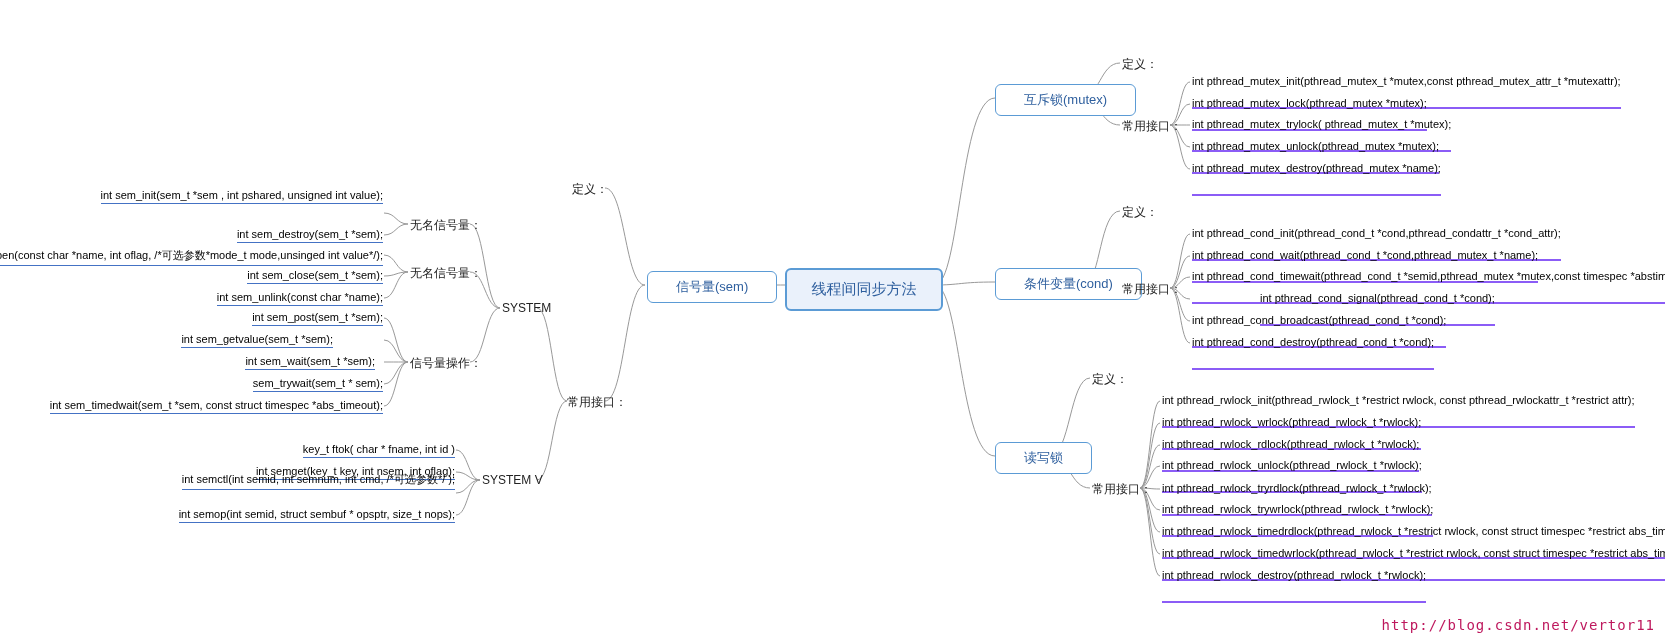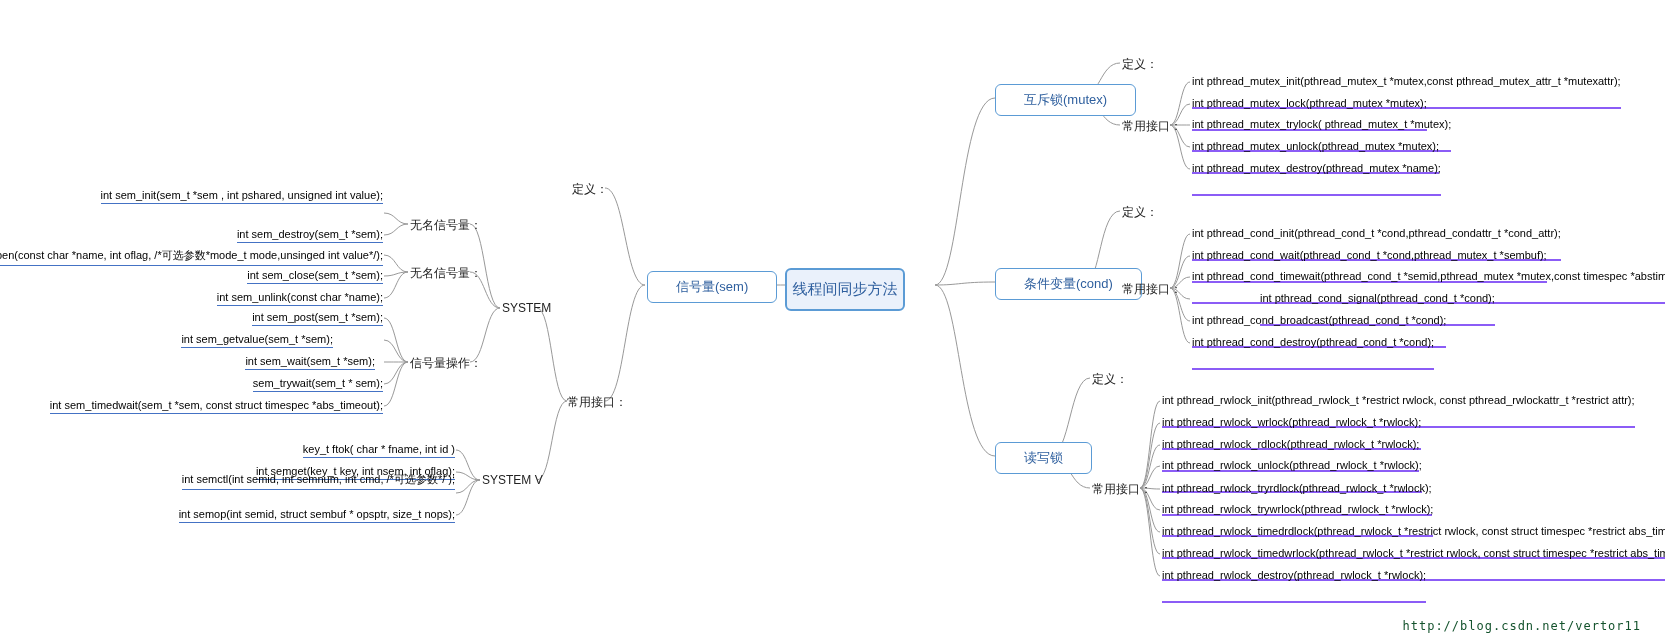--- a/index.html
+++ b/index.html
@@ -1,26 +1,26 @@
 <!DOCTYPE html>
 <html><head>
 <meta charset="utf-8">
 <style>
   *{box-sizing:border-box;margin:0;padding:0}
   body{font-family:Arial,"Microsoft YaHei",sans-serif;background:#fff;width:1665px;height:638px;position:relative;overflow:hidden}
   svg.connector{position:absolute;top:0;left:0;width:1665px;height:638px;pointer-events:none}
   svg.connector path{fill:none;stroke:#999;stroke-width:1}
 
-  .root{position:absolute;left:785px;top:268px;width:120px;padding:10px 0;border:2px solid #5b9bd5;border-radius:6px;background:#eaf1fb;text-align:center;font-size:15px;color:#2e5f9e;font-weight:500}
+  .root{position:absolute;left:785px;top:268px;width:158px;padding:10px 0;border:2px solid #5b9bd5;border-radius:6px;background:#eaf1fb;text-align:center;font-size:15px;color:#2e5f9e;font-weight:500}
   .node{position:absolute;border:1px solid #5b9bd5;border-radius:6px;background:#fff;padding:6px 28px;font-size:13px;color:#2e5f9e;text-align:center}
   .label{position:absolute;font-size:12px;color:#222;white-space:nowrap}
   .leaf{position:absolute;font-size:11px;color:#000;white-space:nowrap}
   .leaf-r{padding-bottom:20px;border-bottom:2px solid #8b5cf6}
   .leaf-l{padding-bottom:2px;border-bottom:1px solid #4472c4;text-align:right}
-  .watermark{position:absolute;right:24px;bottom:5px;font-size:12px;color:#14532d;font-family:monospace;letter-spacing:1px}
+  .watermark{position:absolute;right:10px;bottom:5px;font-size:14px;color:#be185d;font-family:monospace;letter-spacing:1px}
 </style>
 </head>
 <body>
 
 <svg class="connector">
 
   <path d="M935 285 C960 285 960 98 995 98"></path>
   <path d="M935 285 C960 285 960 282 995 282"></path>
   <path d="M935 285 C960 285 960 456 995 456"></path>
 
@@ -93,21 +93,21 @@
 <div class="label" style="left:1122px;top:118px">常用接口：</div>
 <div class="leaf leaf-r" style="left:1192px;top:75px">int pthread_mutex_init(pthread_mutex_t *mutex,const pthread_mutex_attr_t *mutexattr);</div>
 <div class="leaf leaf-r" style="left:1192px;top:97px">int pthread_mutex_lock(pthread_mutex *mutex);</div>
 <div class="leaf leaf-r" style="left:1192px;top:118px">int pthread_mutex_trylock( pthread_mutex_t *mutex);</div>
 <div class="leaf leaf-r" style="left:1192px;top:140px">int pthread_mutex_unlock(pthread_mutex *mutex);</div>
 <div class="leaf leaf-r" style="left:1192px;top:162px">int pthread_mutex_destroy(pthread_mutex *name);</div>
 
 <div class="label" style="left:1122px;top:204px">定义：</div>
 <div class="label" style="left:1122px;top:281px">常用接口：</div>
 <div class="leaf leaf-r" style="left:1192px;top:227px">int pthread_cond_init(pthread_cond_t *cond,pthread_condattr_t *cond_attr);</div>
-<div class="leaf leaf-r" style="left:1192px;top:249px">int pthread_cond_wait(pthread_cond_t *cond,pthread_mutex_t *sembuf);</div>
+<div class="leaf leaf-r" style="left:1192px;top:249px">int pthread_cond_wait(pthread_cond_t *cond,pthread_mutex_t *name);</div>
 <div class="leaf leaf-r" style="left:1192px;top:270px">int pthread_cond_timewait(pthread_cond_t *semid,pthread_mutex *mutex,const timespec *abstim</div>
 <div class="leaf leaf-r" style="left:1260px;top:292px">int pthread_cond_signal(pthread_cond_t *cond);</div>
 <div class="leaf leaf-r" style="left:1192px;top:314px">int pthread_cond_broadcast(pthread_cond_t *cond);</div>
 <div class="leaf leaf-r" style="left:1192px;top:336px">int pthread_cond_destroy(pthread_cond_t *cond);</div>
 
 <div class="label" style="left:1092px;top:371px">定义：</div>
 <div class="label" style="left:1092px;top:481px">常用接口：</div>
 <div class="leaf leaf-r" style="left:1162px;top:394px">int pthread_rwlock_init(pthread_rwlock_t *restrict rwlock, const pthread_rwlockattr_t *restrict attr);</div>
 <div class="leaf leaf-r" style="left:1162px;top:416px">int pthread_rwlock_wrlock(pthread_rwlock_t *rwlock);</div>
 <div class="leaf leaf-r" style="left:1162px;top:438px">int pthread_rwlock_rdlock(pthread_rwlock_t *rwlock);</div>

